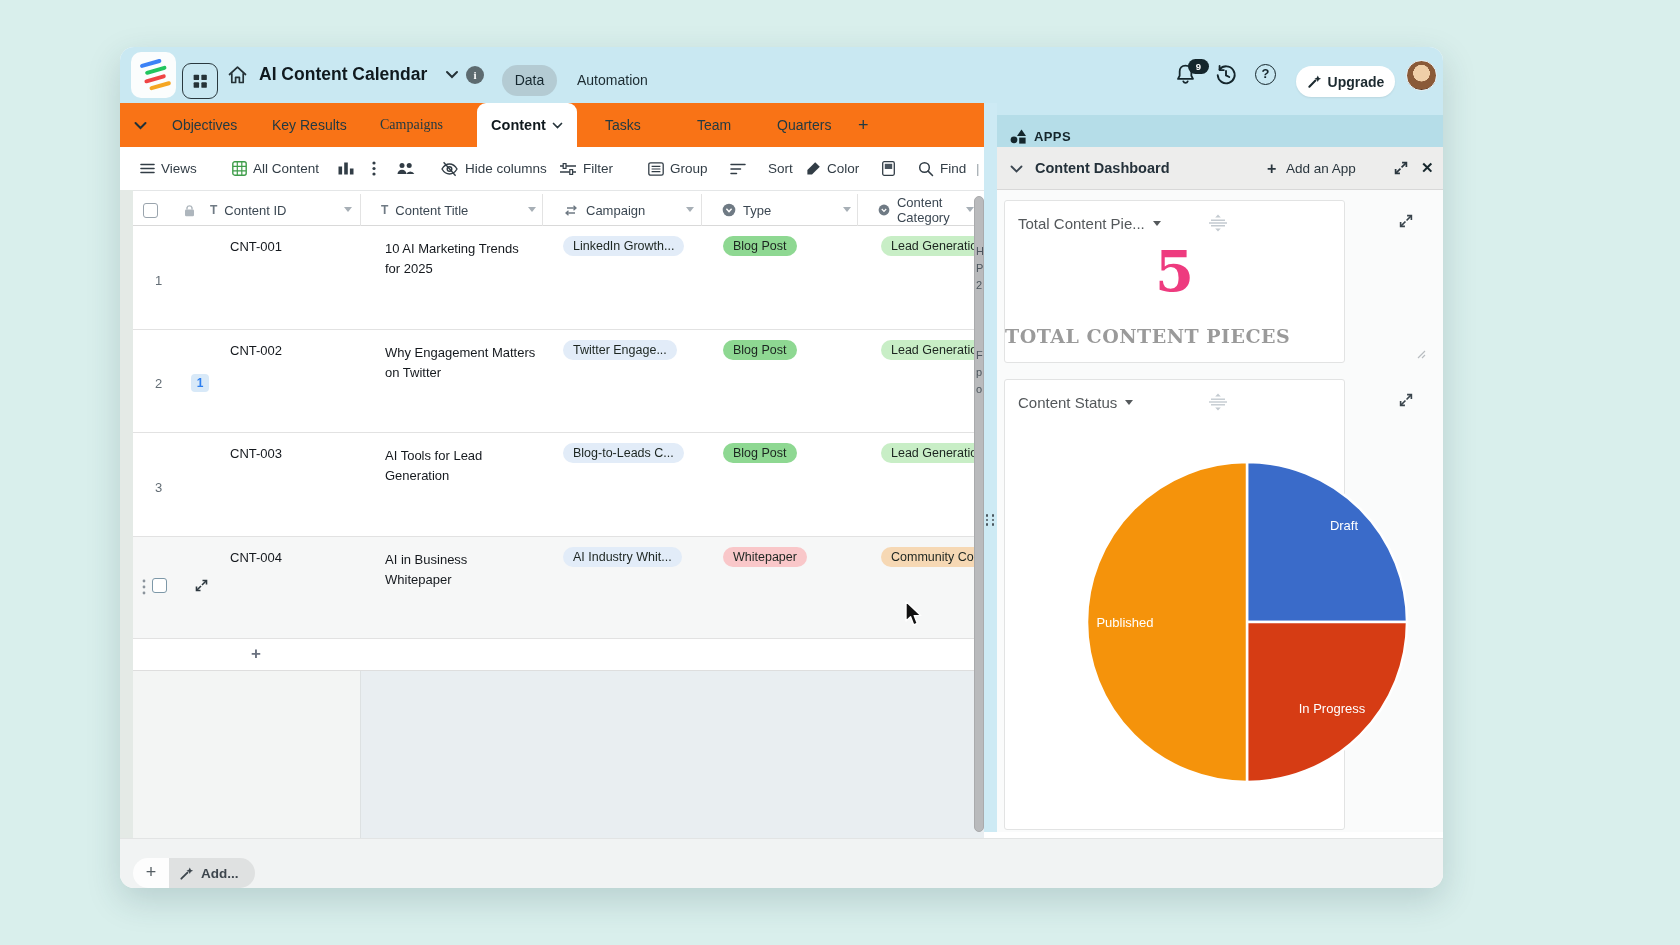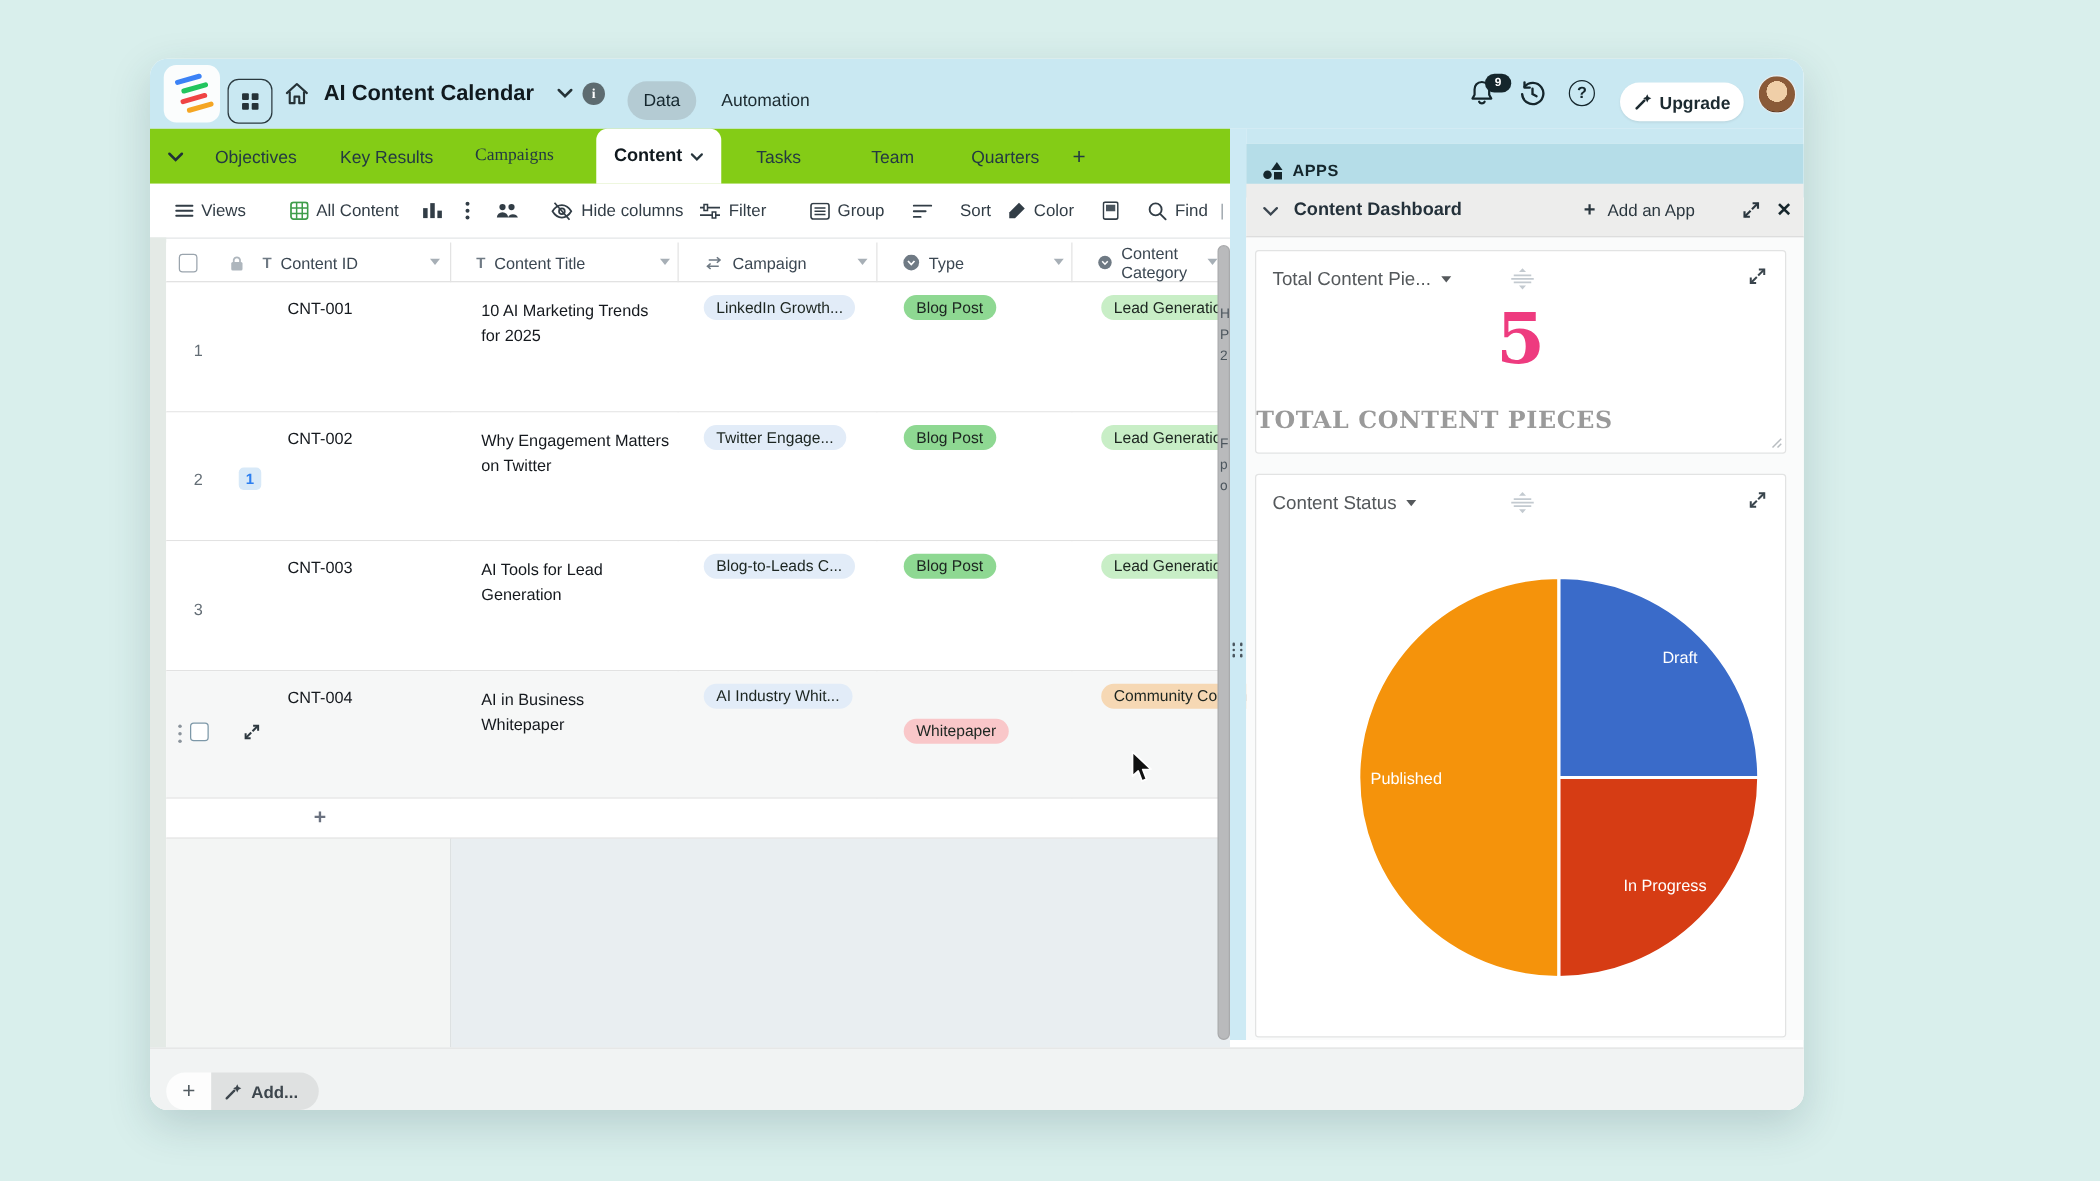--- a/index.html
+++ b/index.html
@@ -14,33 +14,33 @@
   .logo-bars span{position:absolute;height:4px;border-radius:2px;}
   .appgrid-btn{position:absolute;left:62px;top:16px;width:34px;height:34px;display:flex;align-items:center;justify-content:center;border-radius:9px;}
   .title{position:absolute;left:139px;top:17px;font-size:17.5px;font-weight:700;color:#10191e;white-space:nowrap;}
   .info-dot{position:absolute;left:346px;top:19px;width:18px;height:18px;border-radius:50%;background:#5d6b70;color:#fff;font-size:11px;font-weight:700;text-align:center;line-height:18px;font-family:"Liberation Serif",serif;}
   .data-pill{position:absolute;left:382px;top:18px;width:55px;height:31px;background:#b4cbd3;border-radius:16px;text-align:center;line-height:31px;font-size:14px;color:#15272e;font-weight:500;}
   .automation{position:absolute;left:457px;top:25px;font-size:14px;color:#1c2b31;}
   .badge9{position:absolute;left:1068px;top:12px;min-width:17px;height:15px;background:#15262c;color:#fff;border-radius:8px;font-size:9.5px;font-weight:700;text-align:center;line-height:15px;padding:0 2px;}
   .upgrade{position:absolute;left:1176px;top:19px;width:99px;height:31px;background:#fff;border-radius:16px;display:flex;align-items:center;justify-content:center;gap:6px;font-size:14px;font-weight:700;color:#1c2a30;box-shadow:0 1px 2px rgba(0,0,0,.08);}
   .avatar{position:absolute;left:1286px;top:13px;width:29px;height:29px;border-radius:50%;background:radial-gradient(circle at 50% 42%,#f0cfa8 0 37%,#8a5a38 38% 72%,#5e3a26 73%);border:1px solid #e7eef1;}
   
-  .tabbar{position:absolute;left:0;top:56px;width:864px;height:44px;background:#84cc16;}
+  .tabbar{position:absolute;left:0;top:56px;width:864px;height:44px;background:#f97316;padding-left:40px;}
   .tab{position:absolute;top:0;height:44px;line-height:44px;font-size:14px;color:#233a42;white-space:nowrap;}
   .tab-active{position:absolute;left:357px;top:0;width:100px;height:44px;background:#fff;border-radius:9px 9px 0 0;display:flex;align-items:center;justify-content:center;gap:6px;font-size:14.5px;font-weight:700;color:#10191e;}
   
   .toolbar{position:absolute;left:0;top:100px;width:864px;height:43px;background:#fff;border-bottom:1px solid #e4e6e7;}
   .titem{position:absolute;top:0;height:43px;display:flex;align-items:center;gap:6px;font-size:13.5px;color:#323d46;white-space:nowrap;}
   
   .divider-strip{position:absolute;left:864px;top:56px;width:13px;height:729px;background:#cdeaf4;}
   .apps-topgap{position:absolute;left:877px;top:56px;width:446px;height:12px;background:#c9e8f2;}
   .apps-bar{position:absolute;left:877px;top:68px;width:446px;height:43px;background:#b5dde8;display:flex;align-items:center;gap:7px;padding-left:13px;box-sizing:border-box;font-size:13px;font-weight:800;color:#14262c;letter-spacing:.4px;}
   .dash-header{position:absolute;left:877px;top:100px;width:446px;height:43px;background:#ededec;border-bottom:1px solid #d8d8d8;box-sizing:border-box;}
   .panel-body{position:absolute;left:877px;top:143px;width:446px;height:642px;background:#fafbfb;}
-  .card{position:absolute;left:7px;width:425px;background:#fff;border:1px solid #e2e3e3;border-radius:3px;box-sizing:border-box;}
+  .card{position:absolute;left:7px;width:341px;background:#fff;border:1px solid #e2e3e3;border-radius:3px;box-sizing:border-box;}
   .card-title{position:absolute;left:13px;top:14px;font-size:15px;color:#54585b;white-space:nowrap;display:flex;align-items:center;gap:8px;}
   .metric-value{position:absolute;left:0;top:40px;width:100%;text-align:center;font-family:"DejaVu Serif",serif;font-weight:700;font-size:56px;line-height:60px;}
   .metric-caption{position:absolute;left:0;top:124px;width:100%;font-family:"DejaVu Serif",serif;font-weight:700;font-size:19px;color:#9a9a9a;letter-spacing:.5px;}
   
   .left-strip{position:absolute;left:0;top:143px;width:13px;height:648px;background:#e4eae6;}
   .thead{position:absolute;left:13px;top:147px;width:851px;height:32px;background:#fff;border-bottom:1px solid #d9d9d9;box-sizing:border-box;}
   .hcell{position:absolute;top:0;height:32px;display:flex;align-items:center;gap:7px;font-size:13px;font-weight:500;color:#3b4752;}
   .caret{width:0;height:0;border-left:4.5px solid transparent;border-right:4.5px solid transparent;border-top:5.5px solid #a7afb6;}
   .row{position:absolute;left:13px;width:851px;background:#fff;border-bottom:1px solid #e2e2e2;box-sizing:border-box;}
   .colline{position:absolute;top:147px;width:1px;height:477px;background:#e3e3e3;}
@@ -309,21 +309,21 @@
       <div class="cb clickable" style="position:absolute;left:19px;top:41px;border-color:#7d98a8;"></div>
       <svg class="abs clickable" style="left:62px;top:42px;" width="13" height="13" viewBox="0 0 13 13">
           <path d="M7.5,1.5 L11.5,1.5 L11.5,5.5" fill="none" stroke="#2e3940" stroke-width="1.6"></path>
           <line x1="11.5" y1="1.5" x2="7" y2="6" stroke="#2e3940" stroke-width="1.6"></line>
           <path d="M5.5,11.5 L1.5,11.5 L1.5,7.5" fill="none" stroke="#2e3940" stroke-width="1.6"></path>
           <line x1="1.5" y1="11.5" x2="6" y2="7" stroke="#2e3940" stroke-width="1.6"></line>
         </svg>
       <div class="cellid">CNT-004</div>
       <div class="celltitle">AI in Business Whitepaper</div>
       <div class="abs" style="left:430px;top:10px;"><span class="pill clickable" style="background: rgb(226, 236, 248);">AI Industry Whit...</span></div>
-      <div class="abs" style="left:590px;top:10px;"><span class="pill clickable" style="background: rgb(249, 199, 201); margin-top: 28px;">Whitepaper</span></div>
+      <div class="abs" style="left:590px;top:10px;"><span class="pill clickable" style="background: rgb(249, 199, 201);">Whitepaper</span></div>
       <div class="abs" style="left:748px;top:10px;"><span class="pill clickable" style="background: rgb(246, 216, 180);">Community Content</span></div>
     </div>
 
     <div class="addrow clickable">
       <div class="abs" style="left:118px;top:5px;font-size:17px;font-weight:600;color:#6b7280;">+</div>
     </div>
 
     <div class="empty-left"></div>
     <div class="empty-right"></div>
     <div class="emptyline"></div>

